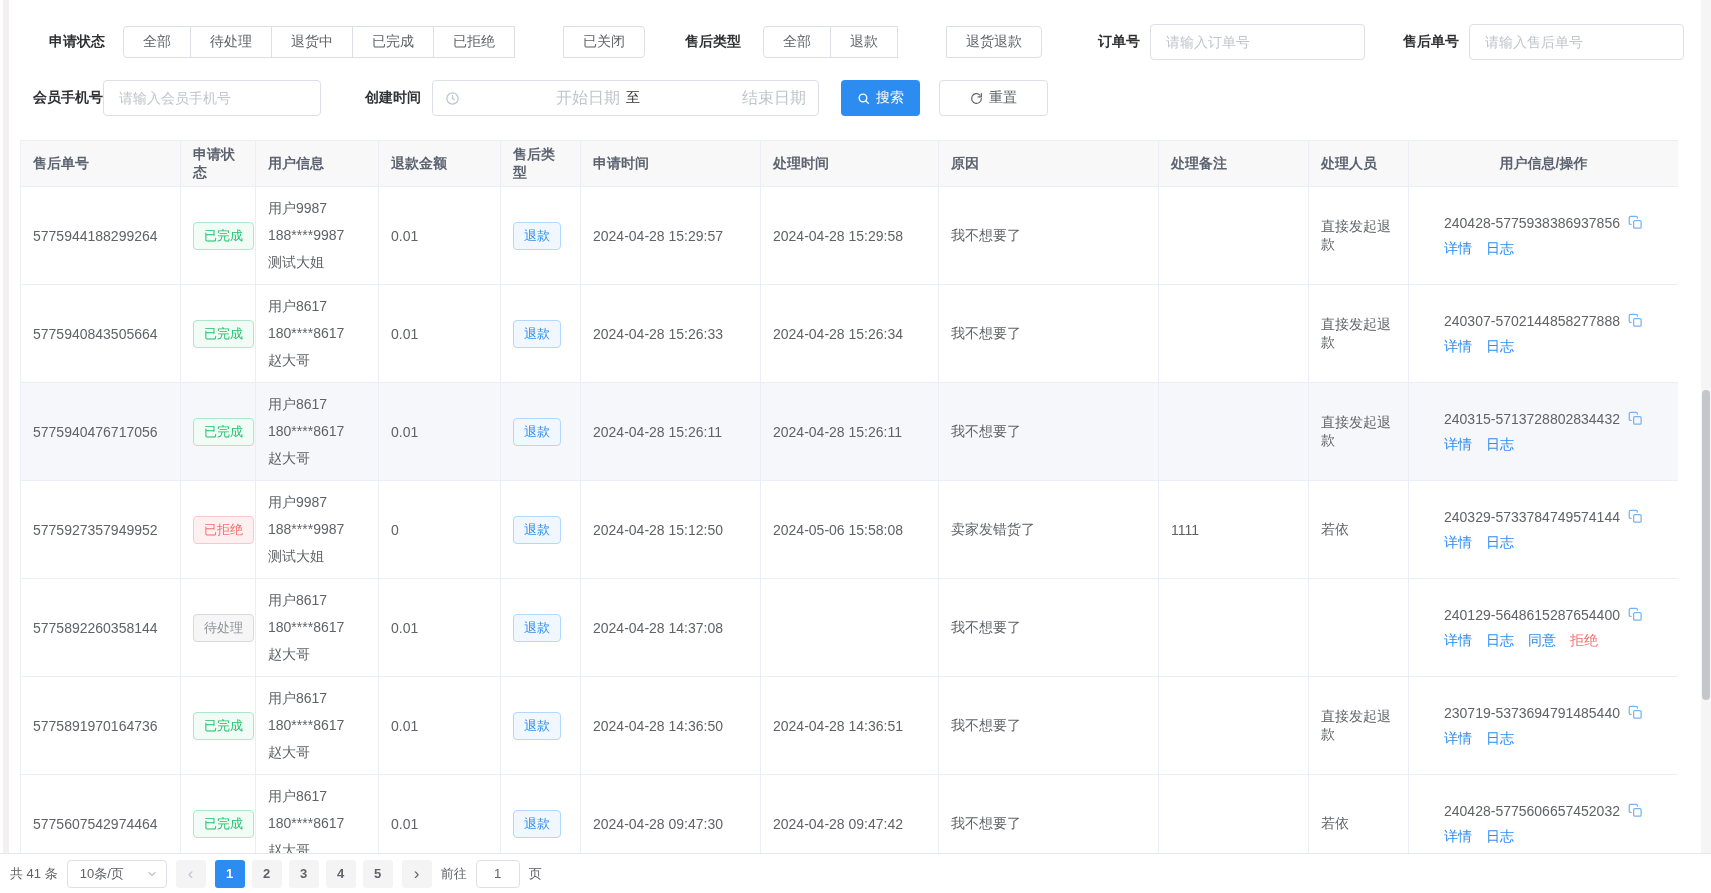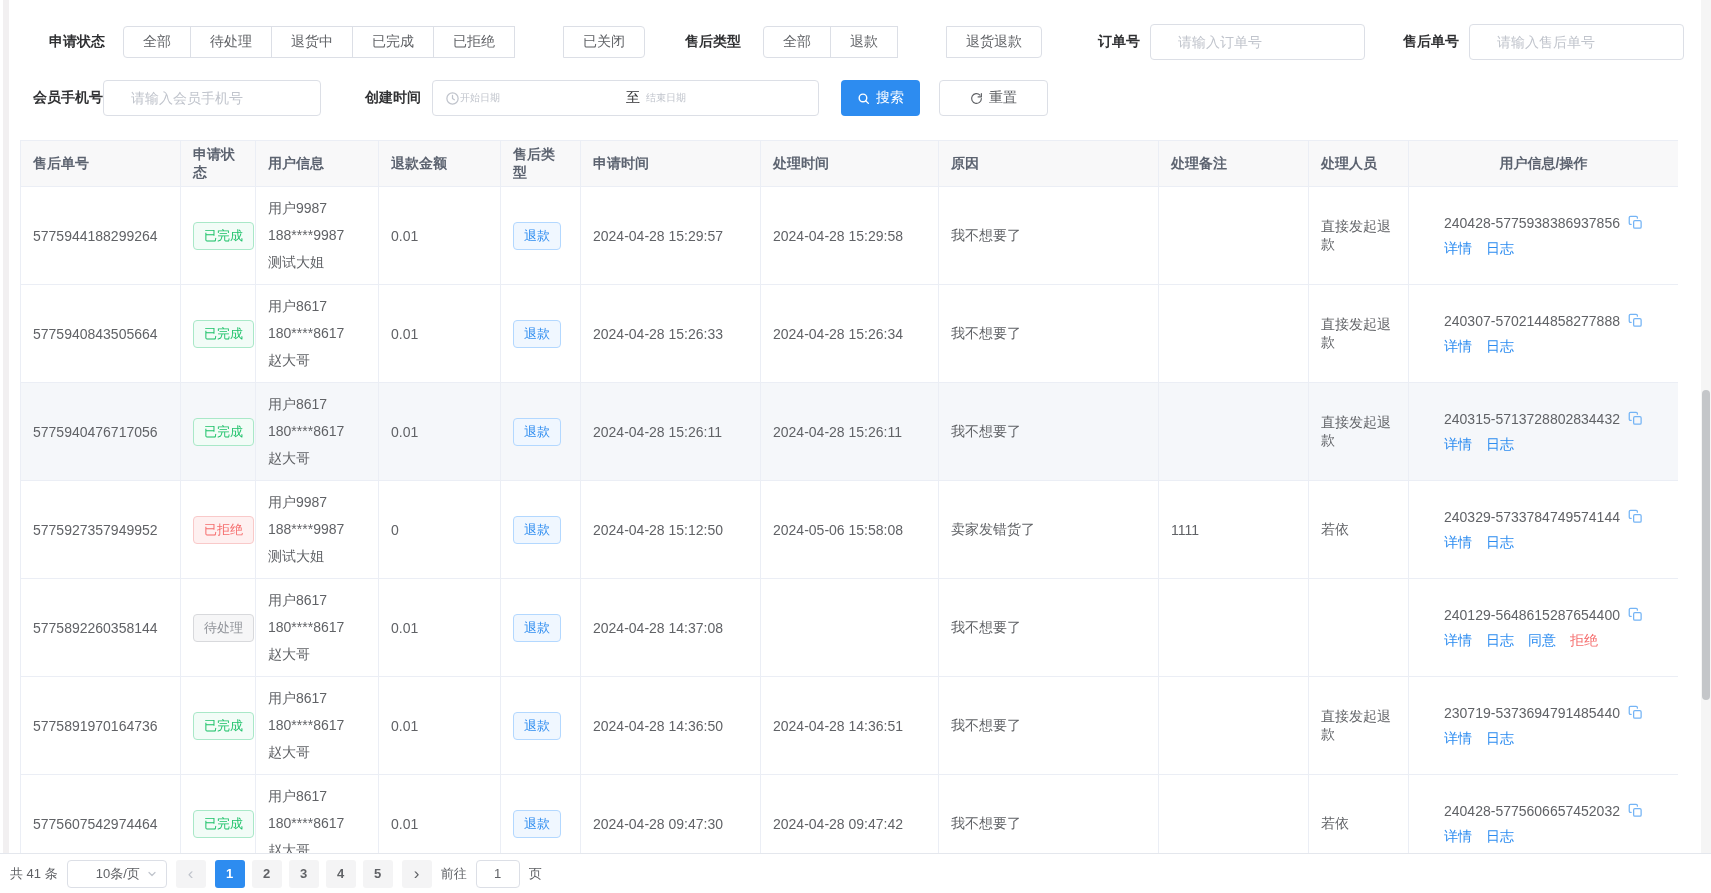--- a/index.html
+++ b/index.html
@@ -19,28 +19,28 @@
   .btn-group { display:flex; }
   .gbtn {
     height:32px; padding:0 19px; background:#fff; border:1px solid #dcdfe6;
     font-size:14px; color:#606266; margin-left:-1px; cursor:pointer;
     font-family:inherit; white-space:nowrap;
   }
   .btn-group .gbtn:first-child { border-radius:4px 0 0 4px; margin-left:0; }
   .btn-group .gbtn:last-child { border-radius:0 4px 4px 0;margin-left:48px; }
   .txt {
     height:36px; width:215px; border:1px solid #dcdfe6; border-radius:4px;
-    padding:0 27px; font-size:14px; color:#606266; outline:none; font-family:inherit;
+    padding:0 15px; font-size:14px; color:#606266; outline:none; font-family:inherit;
   }
   .txt::placeholder { color:#c0c4cc; }
   .daterange {
     height:36px; width:387px; border:1px solid #dcdfe6; border-radius:4px;
     display:flex; align-items:center; padding:0 12px; background:#fff; cursor:pointer;
   }
-  .daterange .ph { color:#c0c4cc; font-size:10px; flex:1; text-align:left; }
+  .daterange .ph { color:#c0c4cc; font-size:16px; flex:1; text-align:right; }
   .daterange .sep { color:#303133; font-size:14px; padding:0 6px; }
   .btn-primary {
     height:36px; padding:0 16px; background:#2d8cf0; color:#fff; border:none;
     border-radius:4px; font-size:14px; display:flex; align-items:center; gap:6px;
     cursor:pointer; font-family:inherit;
   }
   .btn-plain {
     height:36px; padding:0 30px; background:#fff; border:1px solid #dcdfe6;
     border-radius:4px; color:#606266; font-size:14px; display:flex; align-items:center;
     gap:6px; cursor:pointer; font-family:inherit;
@@ -75,21 +75,21 @@
   .footer {
     position:absolute; left:0; bottom:0; right:0; height:40px; background:#fff;
     border-top:1px solid #e4e7ed; display:flex; align-items:center;
     justify-content:space-between; padding:0 36px 0 10px; z-index:5;
   }
   .support { font-size:15px; font-weight:700; color:#141414; }
   .pagination { display:flex; align-items:center; gap:9px; font-size:13px; color:#606266; }
   .psel {
     width:100px; height:28px; border:1px solid #dcdfe6; border-radius:4px;
     display:flex; align-items:center; justify-content:space-between;
-    padding:0 8px 0 28px; background:#fff; cursor:pointer; color:#606266;
+    padding:0 8px 0 12px; background:#fff; cursor:pointer; color:#606266;
   }
   .pager { display:flex; align-items:center; gap:7px; }
   .pbtn {
     min-width:30px; height:28px; background:#f4f4f5; border:none; border-radius:3px;
     color:#606266; font-size:13px; font-weight:600; cursor:pointer;
     display:inline-flex; align-items:center; justify-content:center; font-family:inherit;
   }
   .pbtn.arrow { font-size:17px; font-weight:400; }
   .pbtn.prev { color:#c0c4cc; }
   .pbtn.active { background:#2d8cf0; color:#fff; }

